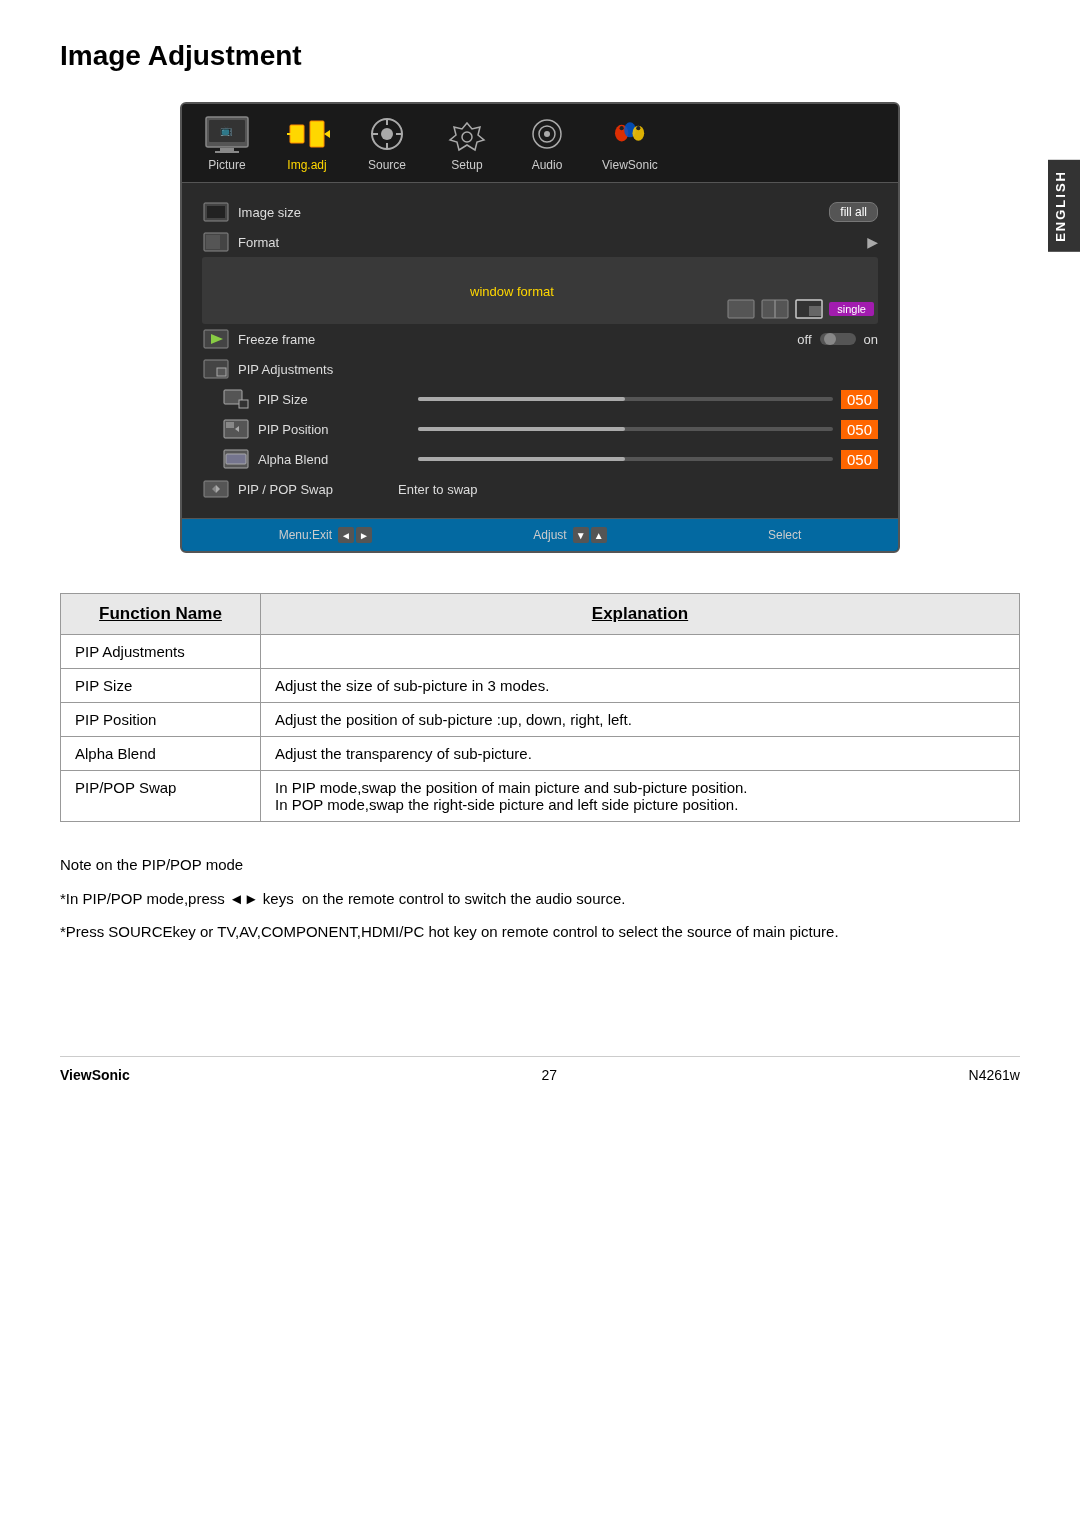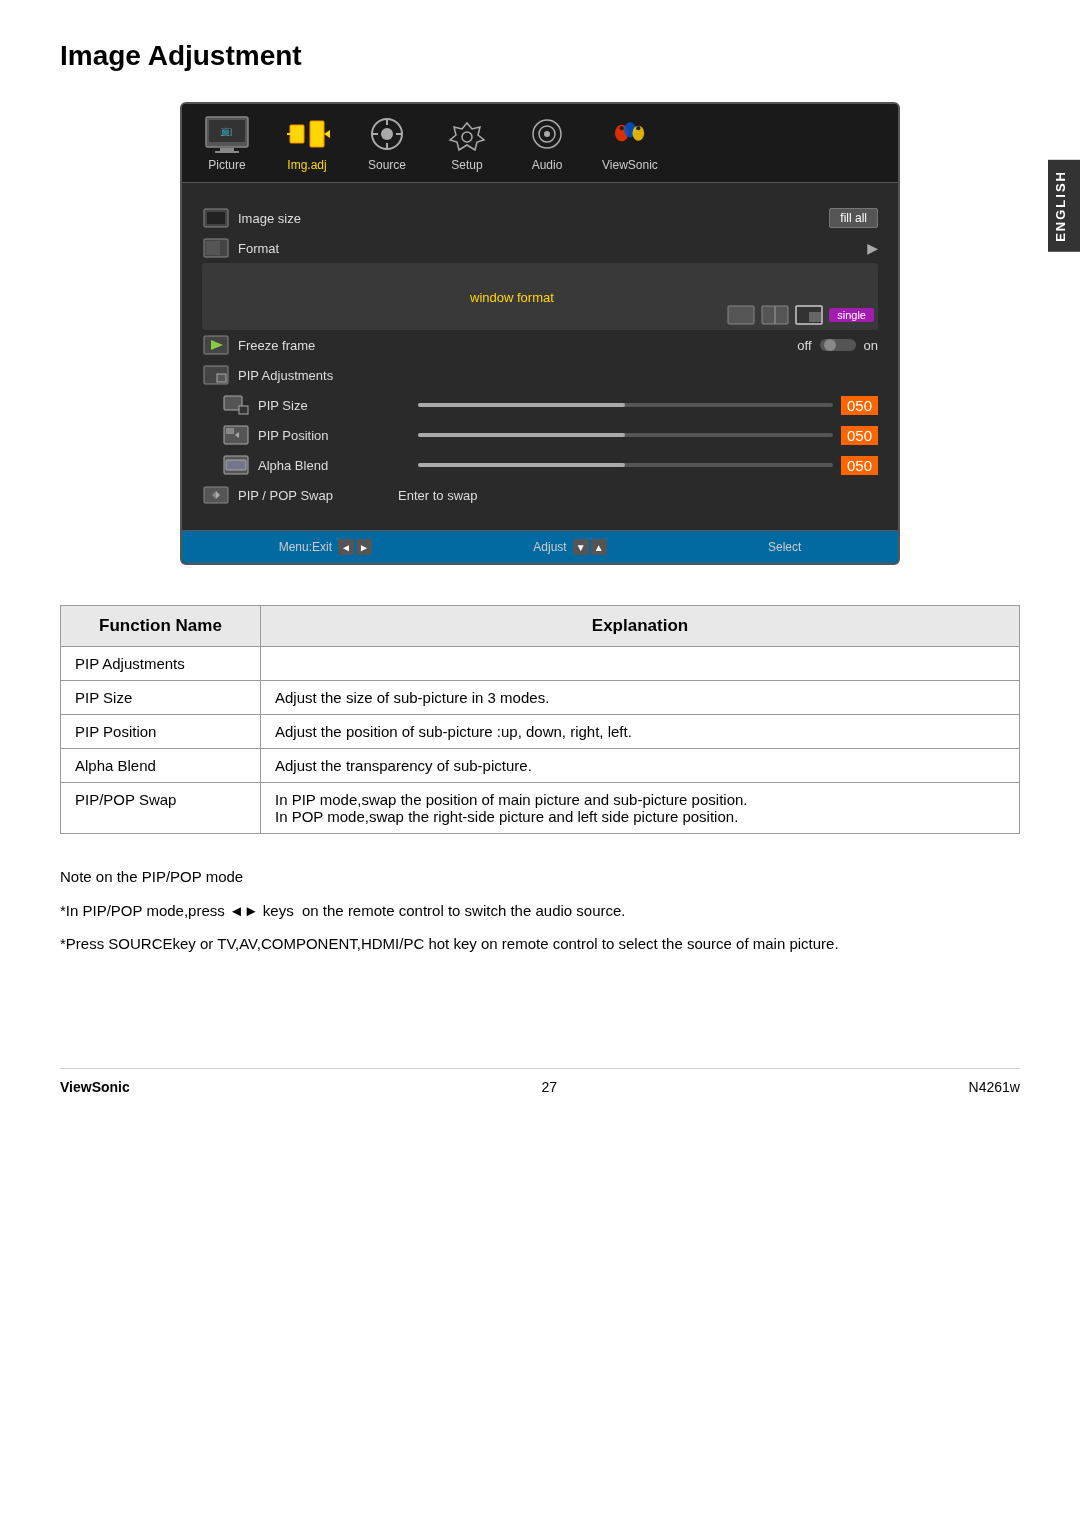--- a/index.html
+++ b/index.html
@@ -85,21 +85,21 @@
       color: #ccc;
       font-size: 12px;
     }
 
     .osd-icon-item.active .icon-label {
       color: #fff;
     }
 
     
     .osd-content {
-      padding: 20px 20px;
+      padding: 14px 20px;
       color: #ddd;
     }
 
     .osd-row {
       display: flex;
       align-items: center;
       padding: 4px 0;
       font-size: 13px;
       color: #ddd;
     }
@@ -129,21 +129,21 @@
       align-items: center;
       gap: 8px;
     }
 
     .value-btn {
       background: #555;
       border: 1px solid #777;
       color: #fff;
       padding: 2px 10px;
       font-size: 12px;
-      border-radius: 2px;
+      border-radius: 8px;
     }
 
     .value-badge {
       background: #ff6600;
       color: #fff;
       font-size: 15px;
       padding: 1px 6px;
       border-radius: 0;
       min-width: 32px;
       text-align: center;
@@ -225,20 +225,21 @@
       margin-bottom: 30px;
       font-size: 15px;
     }
 
     .function-table th {
       background: #e8e8e8;
       border: 1px solid #999;
       padding: 10px 16px;
       font-weight: bold;
       font-size: 17px;
+      text-decoration: underline;
     }
 
     .function-table td {
       border: 1px solid #999;
       padding: 8px 14px;
       vertical-align: top;
     }
 
     .function-table tr td:first-child {
       width: 200px;

